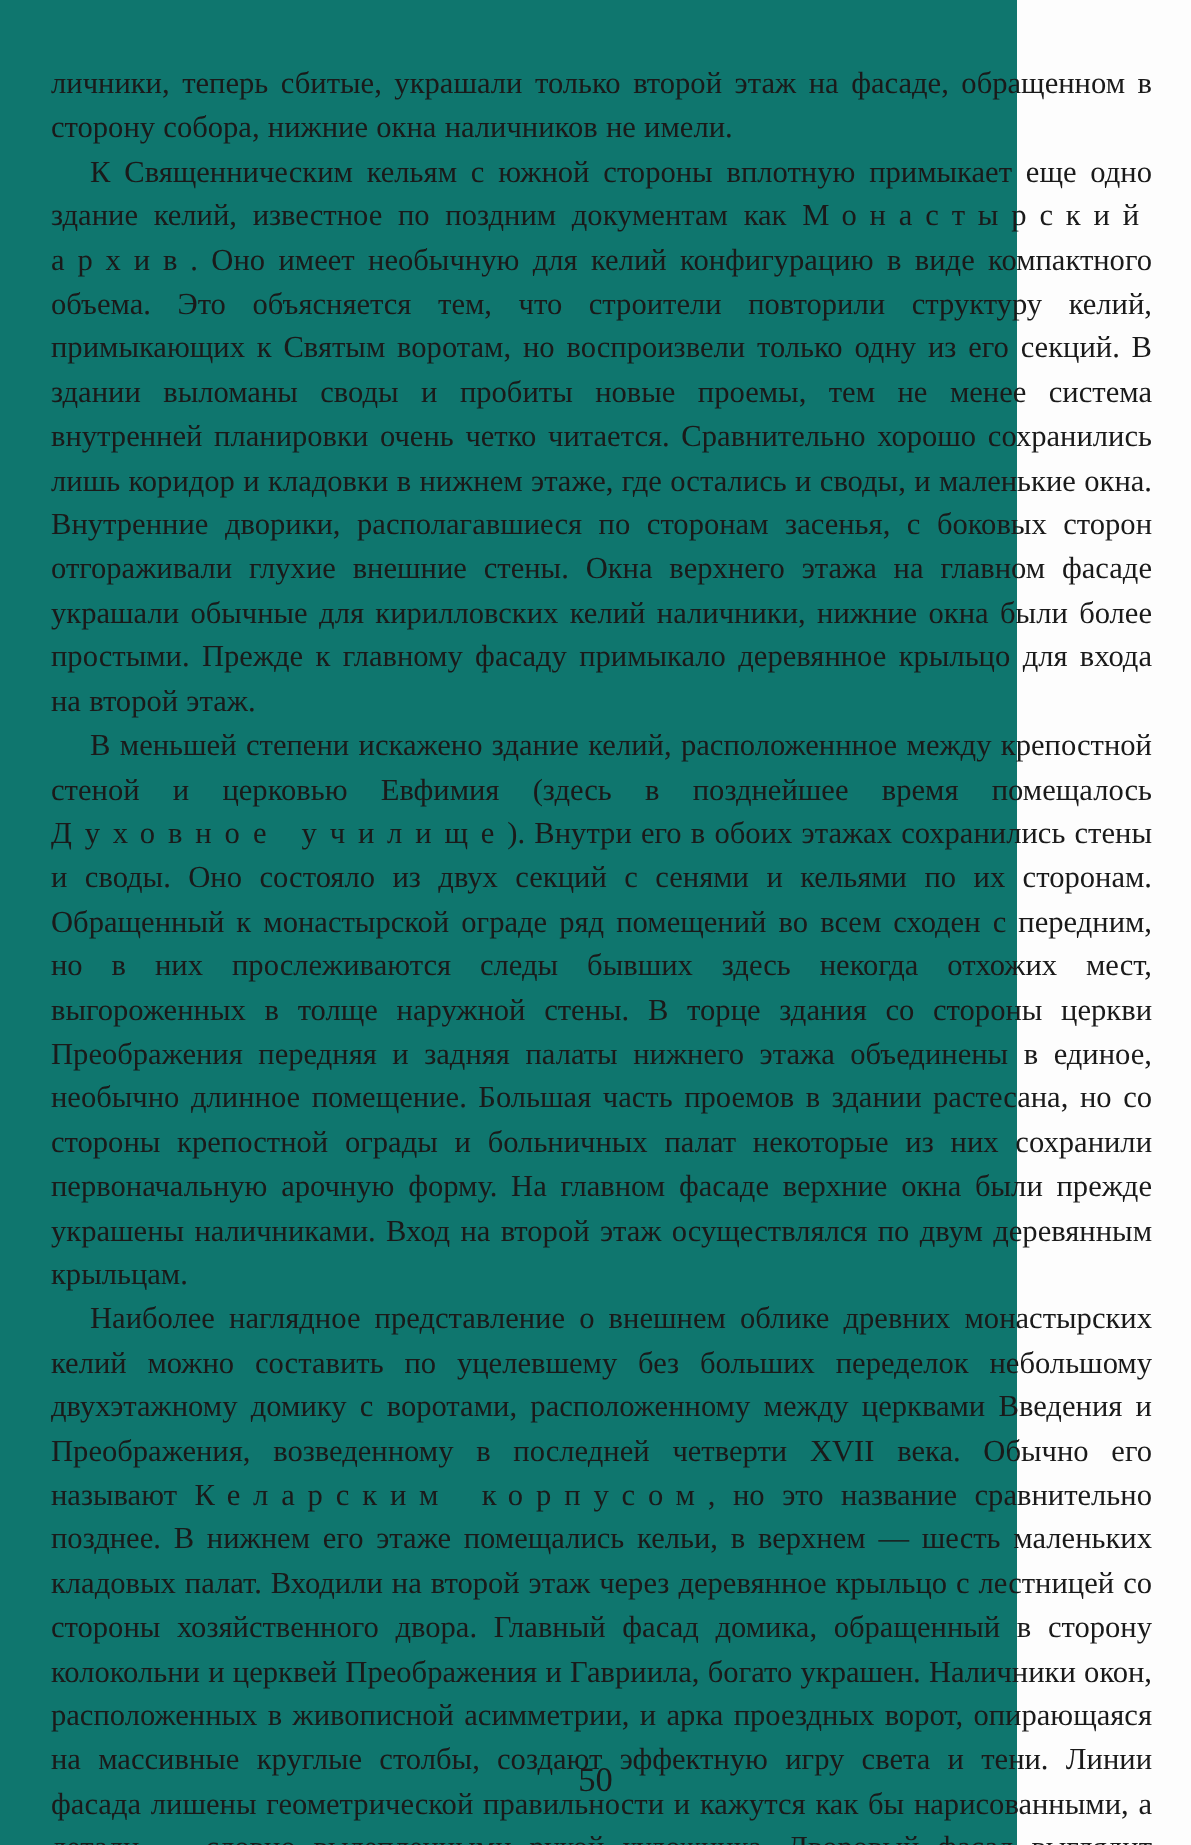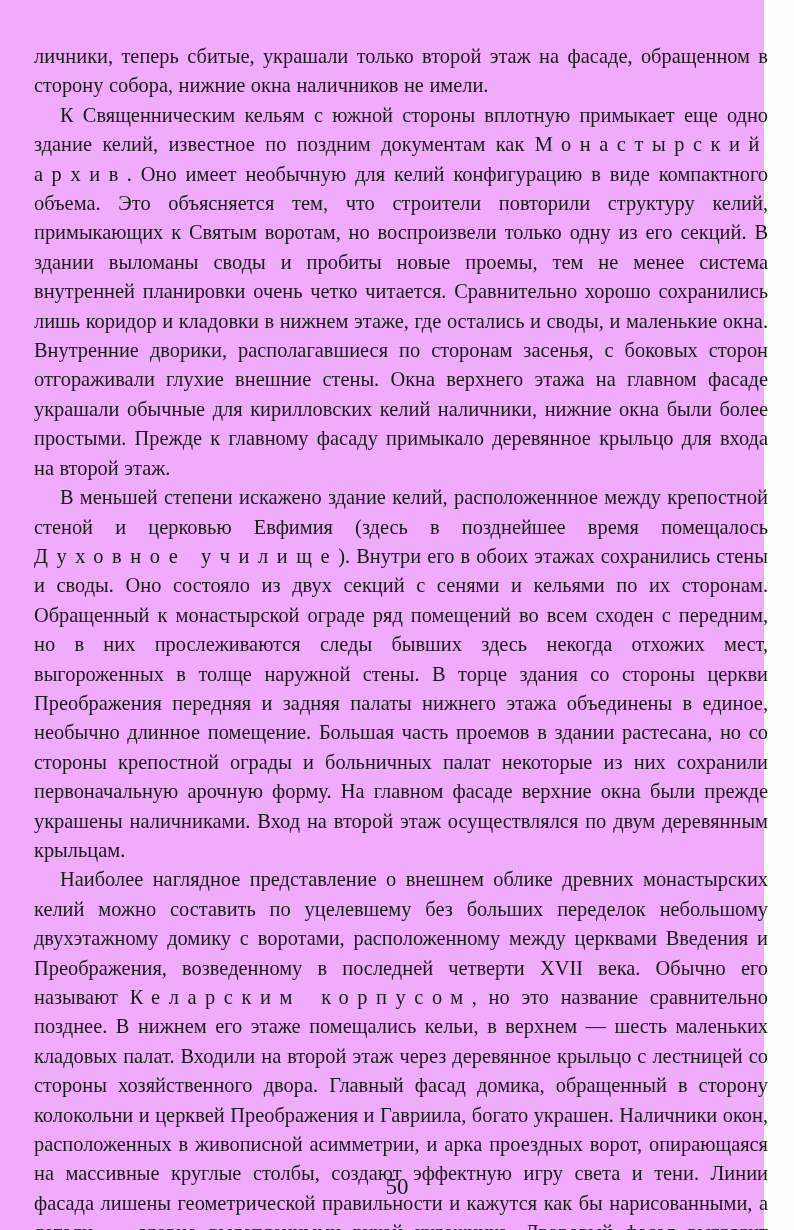--- a/index.html
+++ b/index.html
@@ -12,23 +12,23 @@
     background: #fdfdfd;
     font-family: "Liberation Serif", "DejaVu Serif", serif;
     color: #1a1a1a;
     overflow: hidden;
     position: relative;
   }
   .page {
     position: absolute;
     left: 0;
     top: 0;
-    width: 764px;
+    width: 678px;
     height: 1230px;
-    background: #f0abfc;
+    background: #0f766e;
   }
   .textblock {
     position: absolute;
     left: 34px;
     top: 42px;
     width: 734px;
   }
   .para {
     margin: 0;
     text-align: justify;

